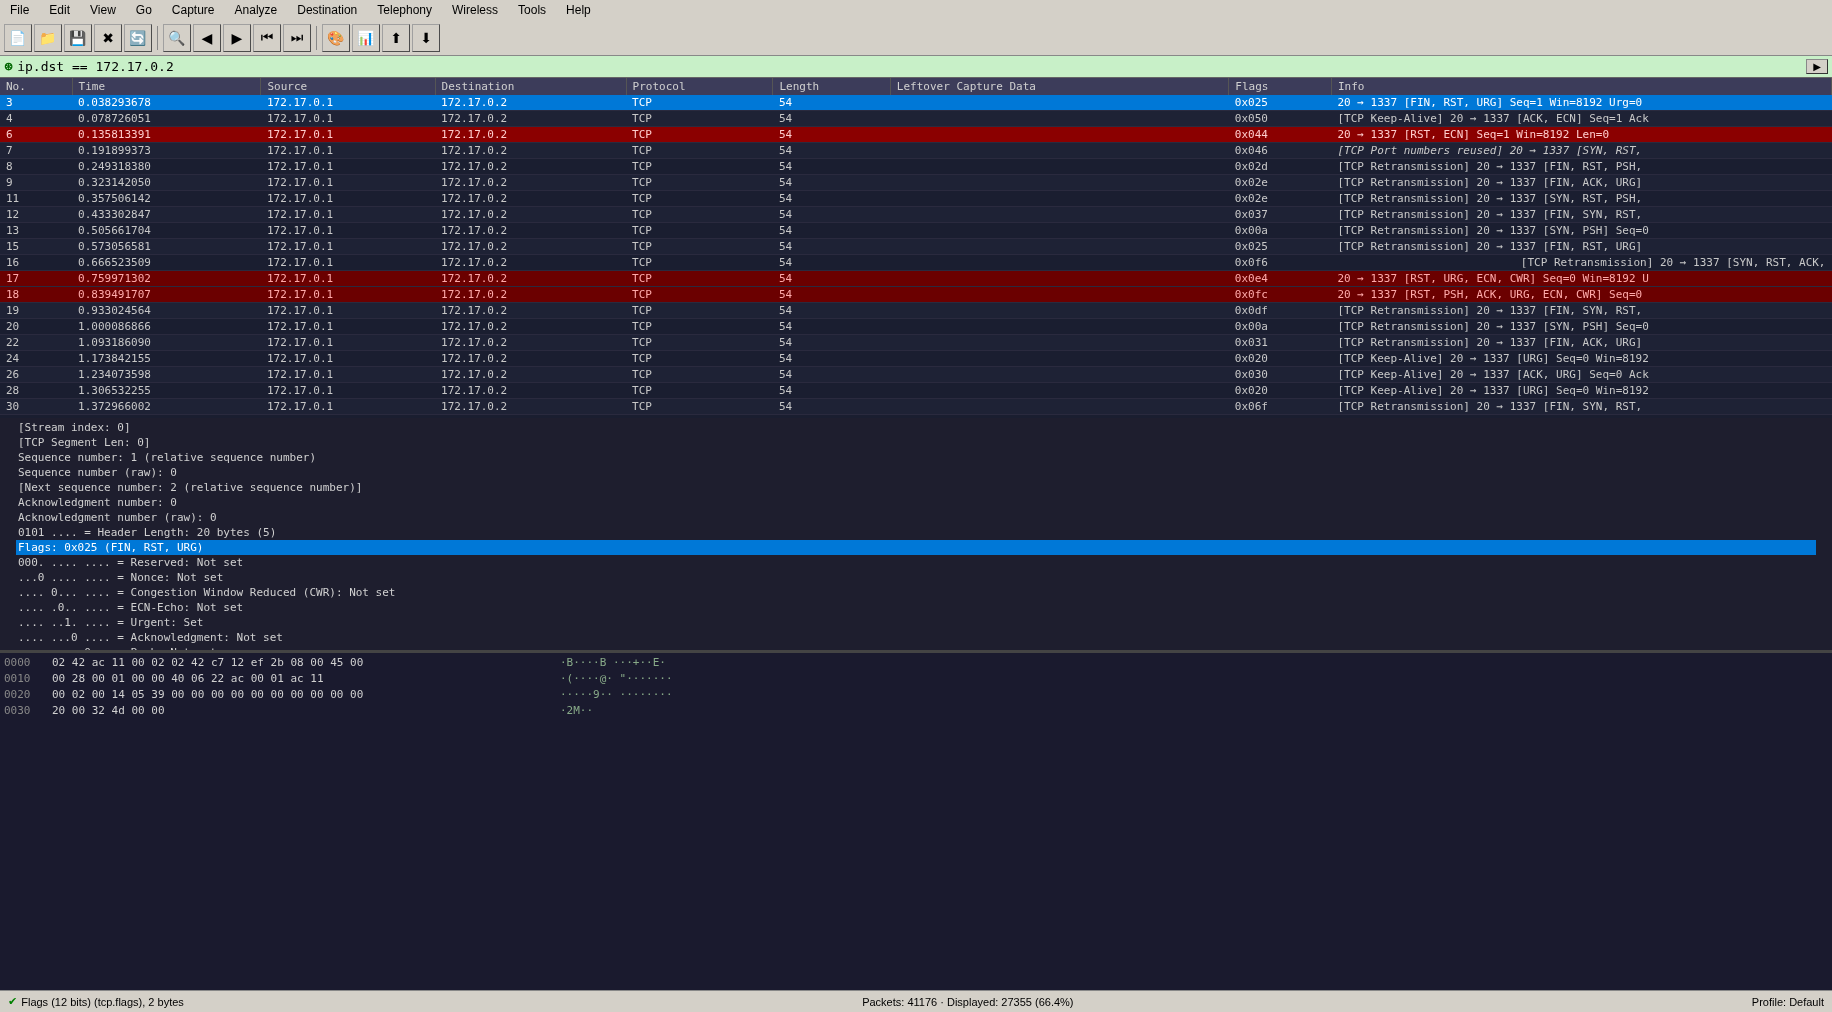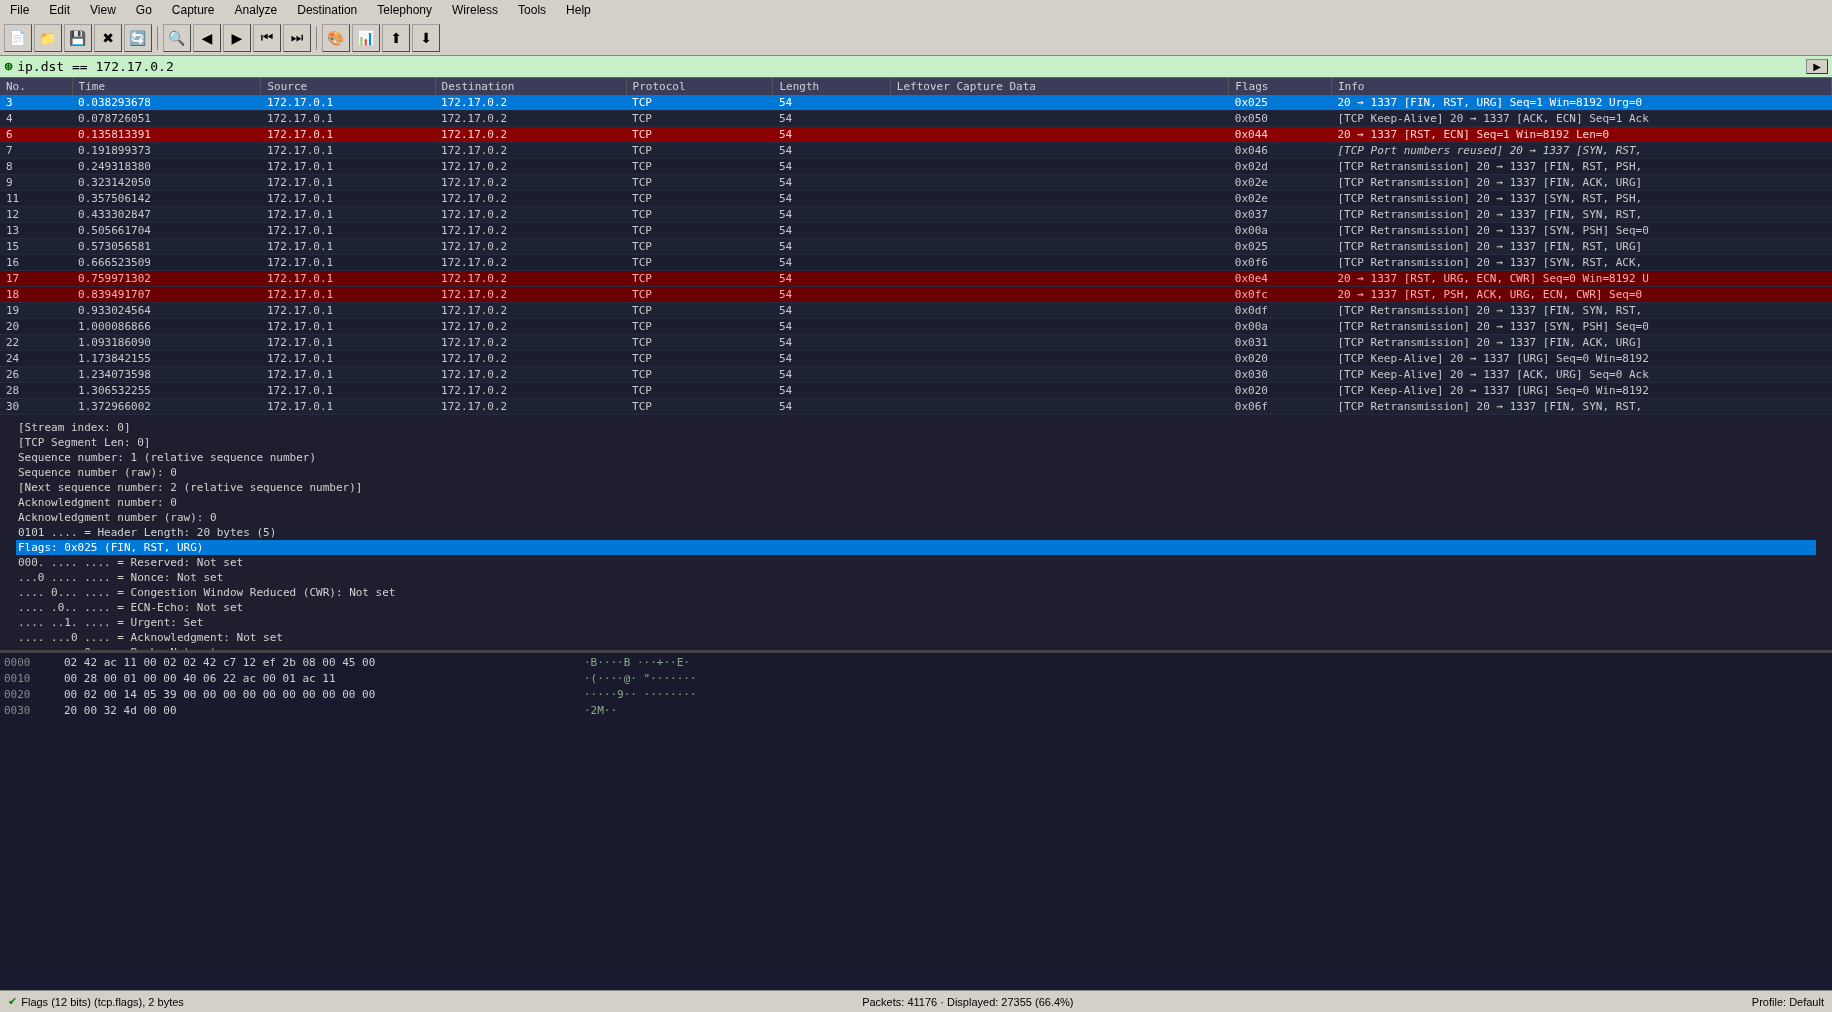--- a/index.html
+++ b/index.html
@@ -142,21 +142,21 @@
       background: #1a1a2e;
       overflow-y: auto;
       font-family: monospace;
       font-size: 11px;
       color: #d0d0d0;
       padding: 2px 4px;
       flex: 1;
     }
     .hex-row {
       display: flex;
-      gap: 20px;
+      gap: 8px;
       line-height: 16px;
     }
     .hex-offset { color: #888; width: 40px; }
     .hex-bytes { color: #d0d0d0; width: 500px; }
     .hex-ascii { color: #88aa88; }
 
     
     #statusbar {
       background: #d4d0c8;
       height: 22px;
@@ -345,21 +345,21 @@
         </tr>
         <tr class="row-alt">
           <td>16</td>
           <td>0.666523509</td>
           <td>172.17.0.1</td>
           <td>172.17.0.2</td>
           <td>TCP</td>
           <td>54</td>
           <td></td>
           <td>0x0f6</td>
-          <td style="max-width: 500px;">[TCP Retransmission] 20 → 1337 [SYN, RST, ACK,</td>
+          <td style="max-width: 500px; text-align: right;">[TCP Retransmission] 20 → 1337 [SYN, RST, ACK,</td>
         </tr>
         <tr class="row-darkred">
           <td>17</td>
           <td>0.759971302</td>
           <td>172.17.0.1</td>
           <td>172.17.0.2</td>
           <td>TCP</td>
           <td>54</td>
           <td></td>
           <td>0x0e4</td>

